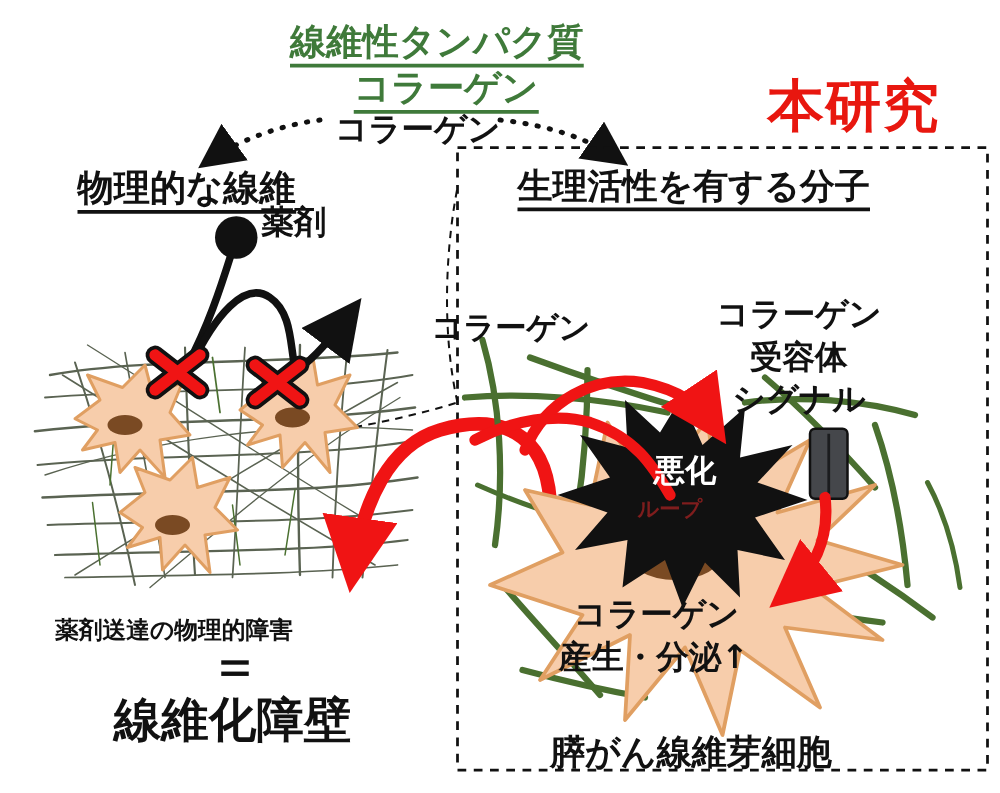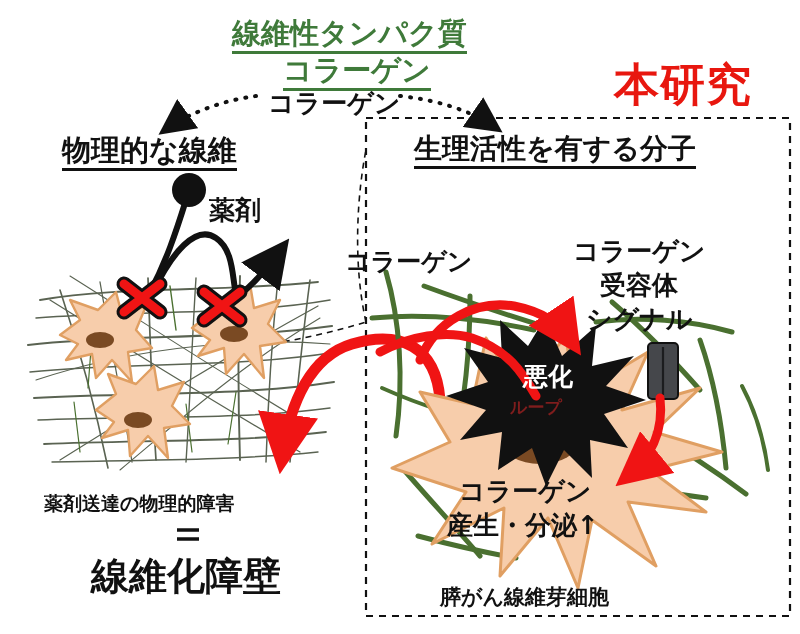--- a/index.html
+++ b/index.html
@@ -173,36 +173,36 @@
     <span class="ul-green">コラーゲン</span>
   </div>
   <div class="txt" style="left:268px;top:86px;font-size:26px;color:#111;">コラーゲン</div>
 
   <div class="txt" style="left:62px;top:131px;font-size:29px;">
     <span class="underlined">物理的な線維</span>
   </div>
 
   <div class="txt" style="left:614px;top:55px;font-size:45px;color:#e8170f;letter-spacing:1px;">本研究</div>
 
-  <div class="txt" style="left:209px;top:193px;font-size:26px;font-family:Liberation Serif, serif;">薬剤</div>
+  <div class="txt" style="left:209px;top:160px;font-size:26px;font-family:Liberation Serif, serif;">薬剤</div>
 
   <div class="txt" style="left:44px;top:491px;font-size:19px;">薬剤送達の物理的障害</div>
   <div class="txt" style="left:91px;top:551px;font-size:38px;">線維化障壁</div>
 
   <div class="txt" style="left:414px;top:130px;font-size:28px;">
     <span class="underlined">生理活性を有する分子</span>
   </div>
 
   <div class="txt" style="left:345px;top:245px;font-size:25px;">コラーゲン</div>
 
   <div class="txt" style="left:573px;top:234px;font-size:26px;">コラーゲン</div>
   <div class="txt" style="left:600px;top:268px;font-size:26px;">受容体</div>
   <div class="txt" style="left:586px;top:302px;font-size:26px;">シグナル</div>
 
   <div class="txt" style="left:523px;top:360px;font-size:25px;color:#ffffff;">悪化</div>
   <div class="txt" style="left:510px;top:396px;font-size:17px;color:#7f1d1d;">ループ</div>
 
   <div class="txt" style="left:459px;top:474px;font-size:26px;">コラーゲン</div>
   <div class="txt" style="left:447px;top:508px;font-size:26px;">産生・分泌↑</div>
 
-  <div class="txt" style="left:440px;top:583px;font-size:21px;">膵がん線維芽細胞</div>
+  <div class="txt" style="left:440px;top:583px;font-size:28px;">膵がん線維芽細胞</div>
 
 </div>
 
 </body></html>

